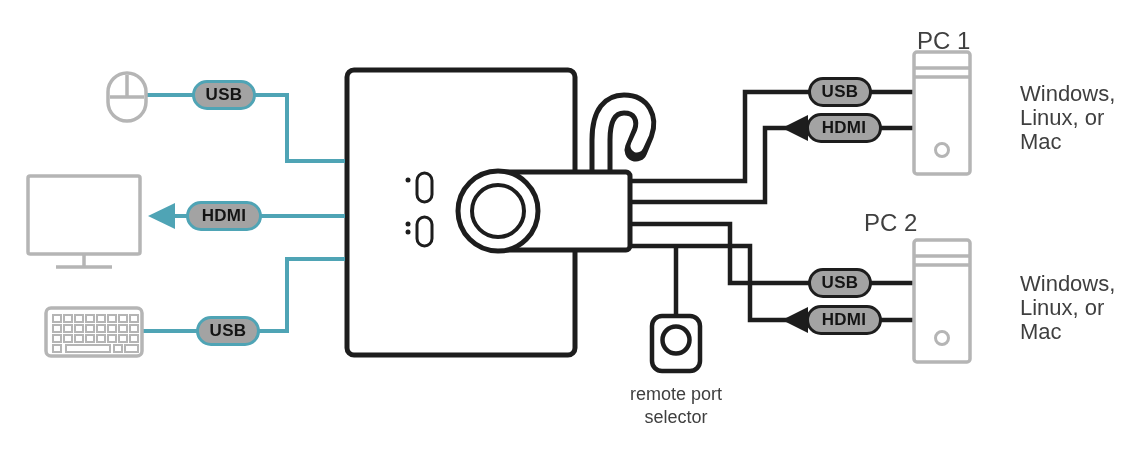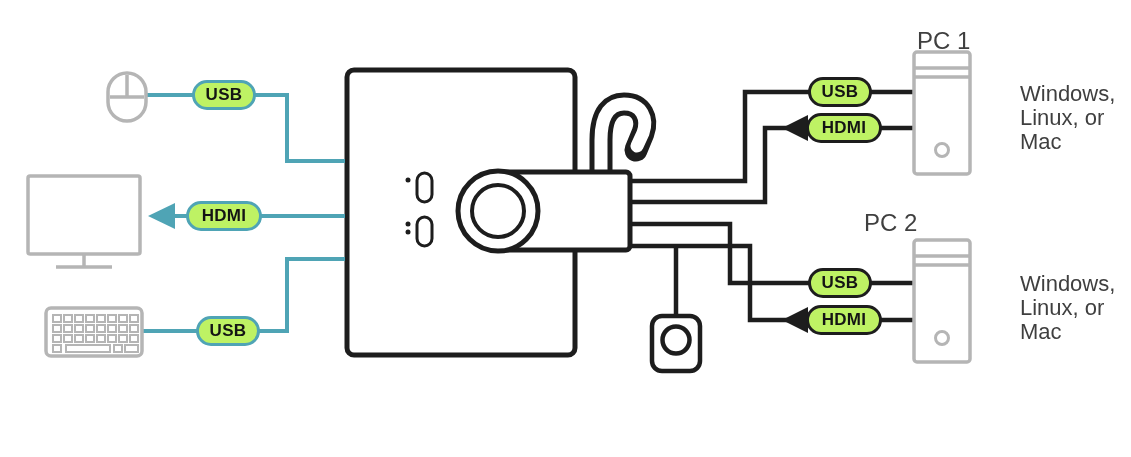--- a/index.html
+++ b/index.html
@@ -12,21 +12,21 @@
     background: #ffffff;
     overflow: hidden;
   }
   .stage svg { position: absolute; left: 0; top: 0; }
   .pill {
     position: absolute;
     height: 30px;
     display: flex;
     align-items: center;
     justify-content: center;
-    background: #bef264;
+    background: #a3a3a3;
     border-radius: 999px;
     font-weight: 700;
     font-size: 17px;
     color: #141414;
     letter-spacing: .3px;
     text-align: right;
   }
   .pill-teal  { border: 3.5px solid #4FA4B5; }
   .pill-black { border: 3.5px solid #1D1D1D; }
   .label { position: absolute; color: #3F3F3F; }
@@ -163,15 +163,17 @@
     <div>Linux, or Mac</div>
   </div>
 
   <div class="label pc-name" style="left:864px; top:209px">PC 2</div>
   <div class="label os" style="left:980px; top:272px">
     <div>Windows,</div>
     <div>Linux, or Mac</div>
   </div>
 
   <div class="label remote-label" style="left:601px; top:383px; width:150px">
+    <div>remote port</div>
+    <div>selector</div>
   </div>
 
 </div>
 
 </body></html>

